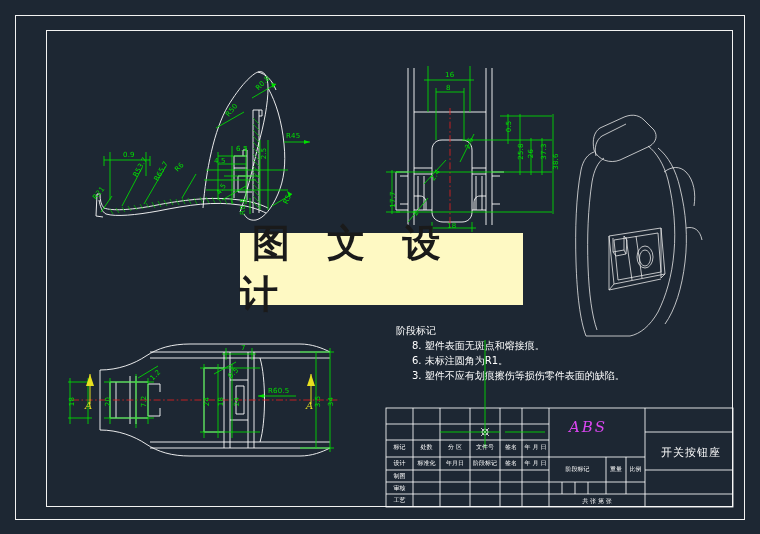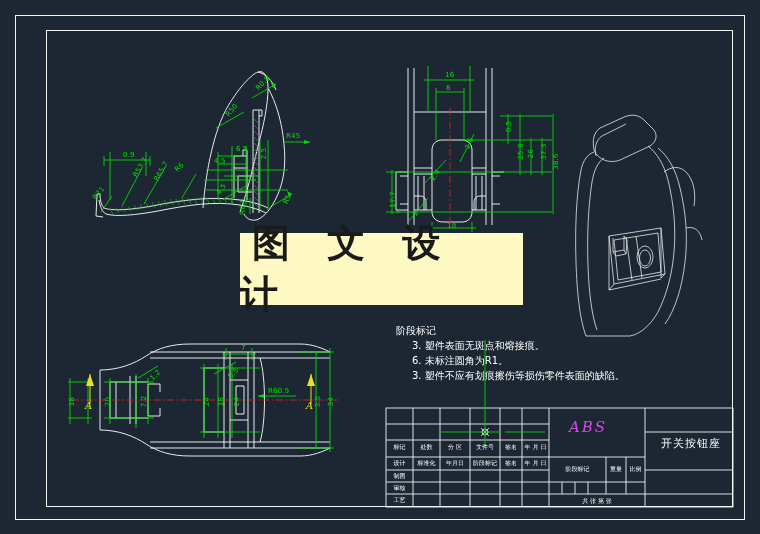--- a/index.html
+++ b/index.html
@@ -414,21 +414,21 @@
 
   <div class="sect-letter" style="left:85px; top:400px;">A</div>
   <div class="sect-letter" style="left:306px; top:400px;">A</div>
 
   <div id="watermark">
     <span>图 文 设 计</span>
   </div>
 
   <div class="notes" style="left:396px; top:323px;">
     <div class="t">阶段标记</div>
-    <div class="i">3. 塑件表面无斑点和熔接痕。</div>
+    <div class="i">8. 塑件表面无斑点和熔接痕。</div>
     <div class="i">6. 未标注圆角为R1。</div>
     <div class="i">3. 塑件不应有划痕擦伤等损伤零件表面的缺陷。</div>
   </div>
 
   <svg class="layer">
     <g>
 
       <rect class="tb" x="386" y="408" width="347" height="99"></rect>
 
       <line class="tb" x1="549" y1="408" x2="549" y2="507"></line>
@@ -490,16 +490,16 @@
     <div class="tbtxt" style="left:386px; top:473px; width:27px;">制图</div>
     <div class="tbtxt" style="left:386px; top:485px; width:27px;">审核</div>
     <div class="tbtxt" style="left:386px; top:497px; width:27px;">工艺</div>
 
     <div class="tbtxt" style="left:549px; top:466px; width:57px;">阶段标记</div>
     <div class="tbtxt" style="left:606px; top:466px; width:20px;">重量</div>
     <div class="tbtxt" style="left:626px; top:466px; width:19px;">比例</div>
     <div class="tbtxt" style="left:549px; top:498px; width:96px;">共   张  第   张</div>
 
     <div class="abs-txt" style="left:569px; top:418px;">ABS</div>
-    <div class="partname" style="left:661px; top:436px;">开关按钮座</div>
+    <div class="partname" style="left:661px; top:445px;">开关按钮座</div>
   </div>
 
 </div>
 
 </body></html>

